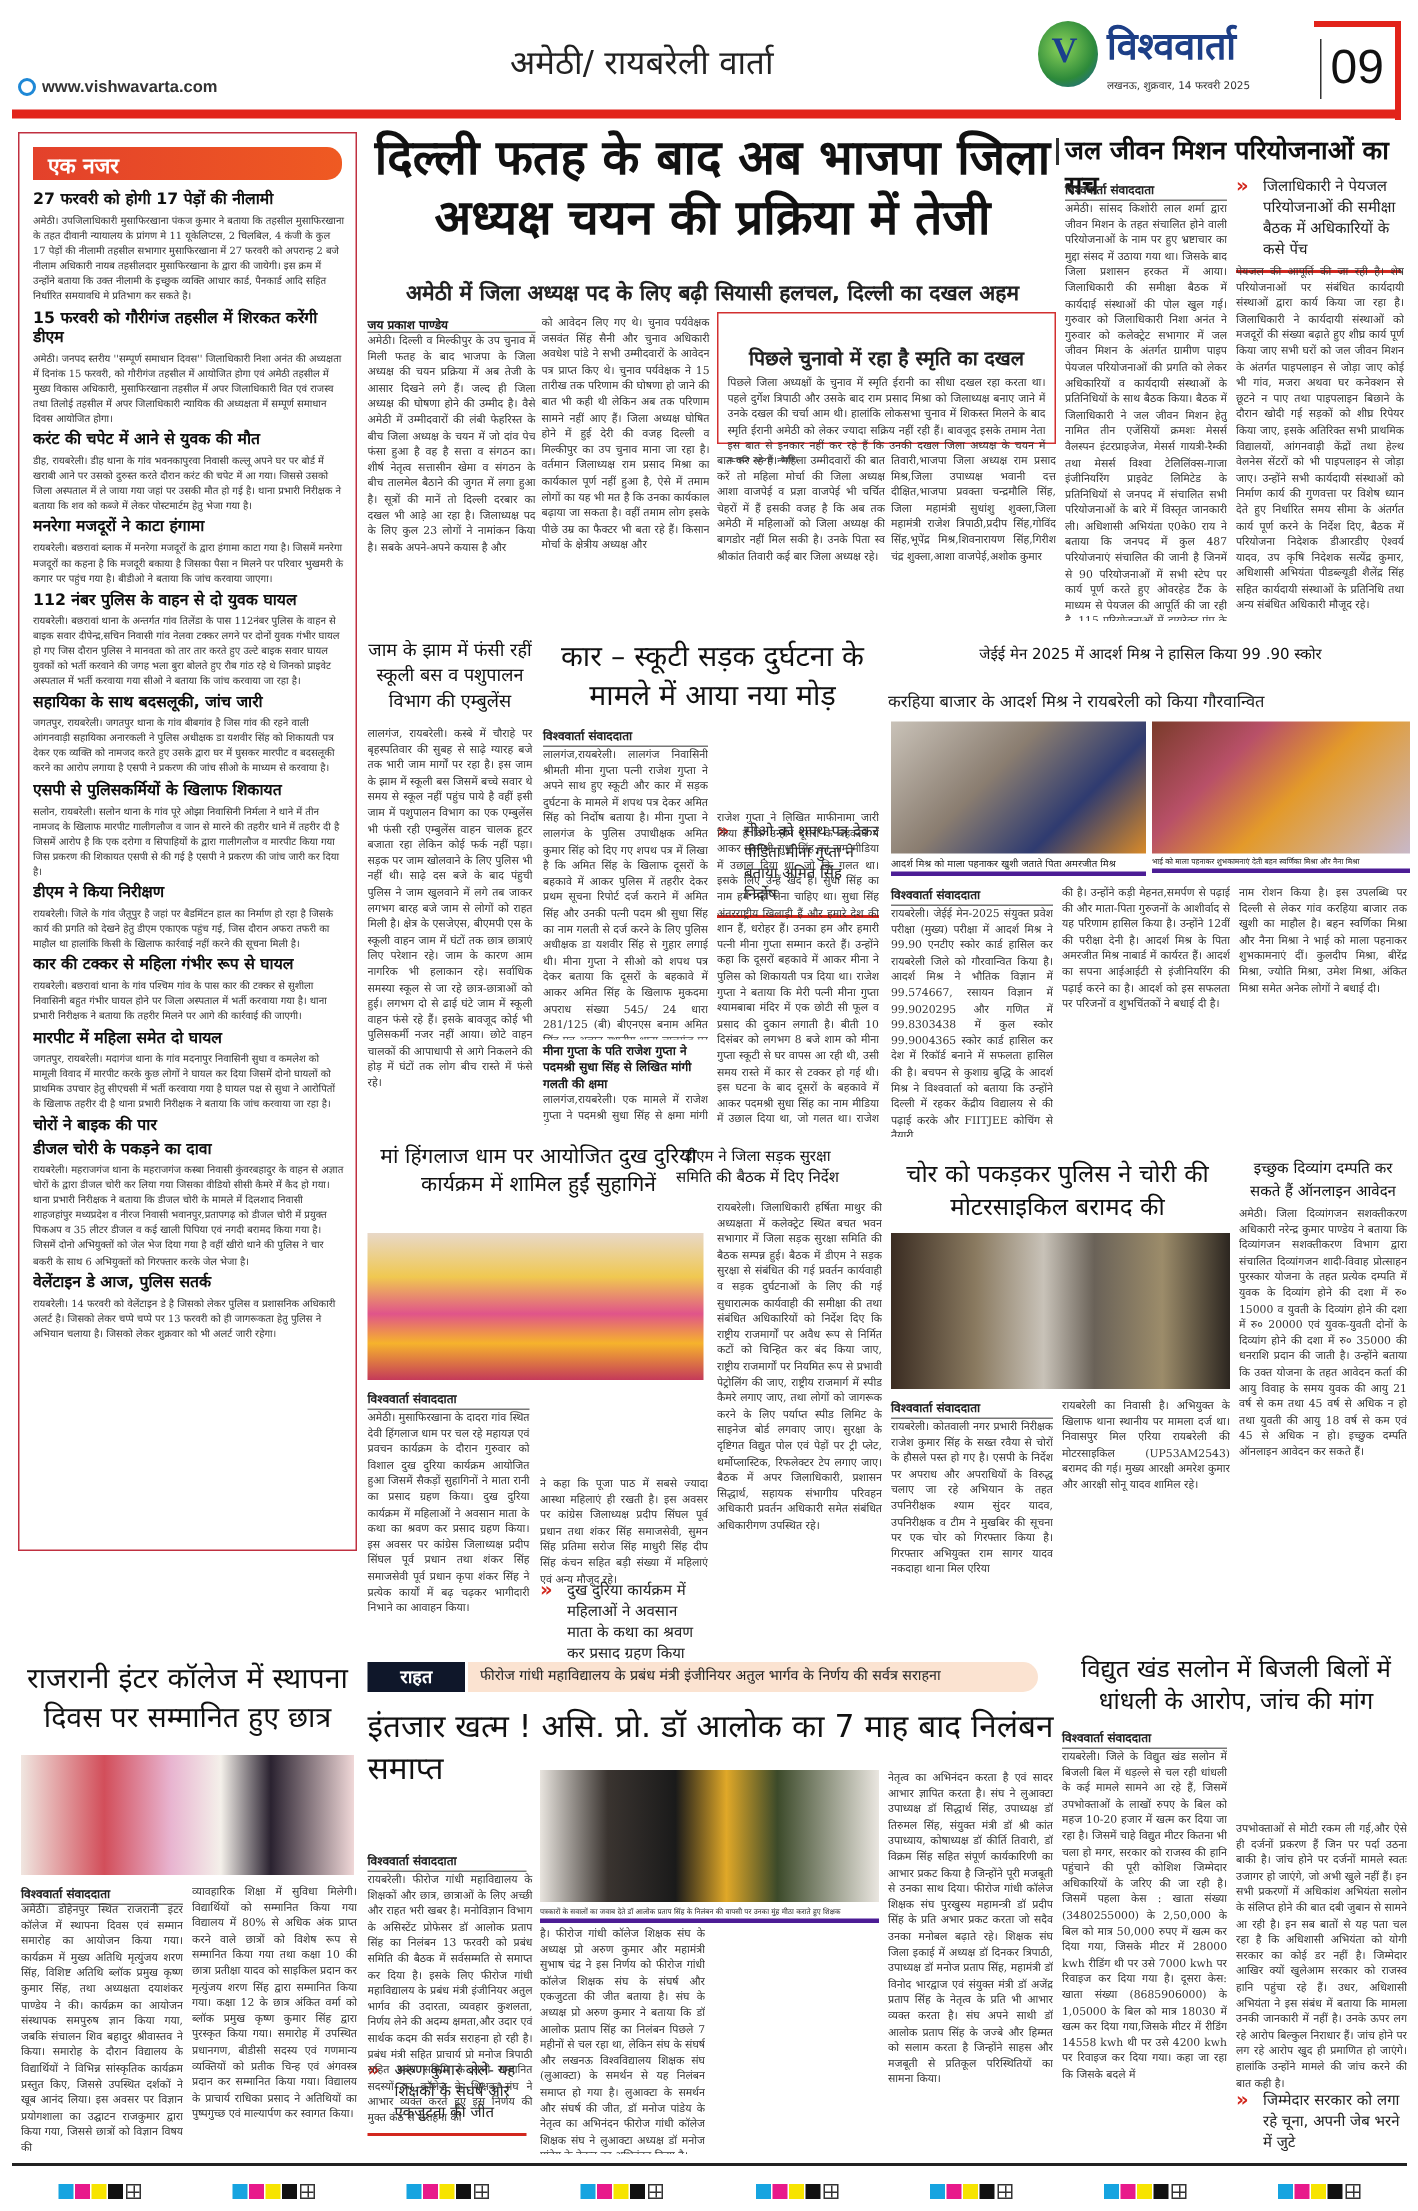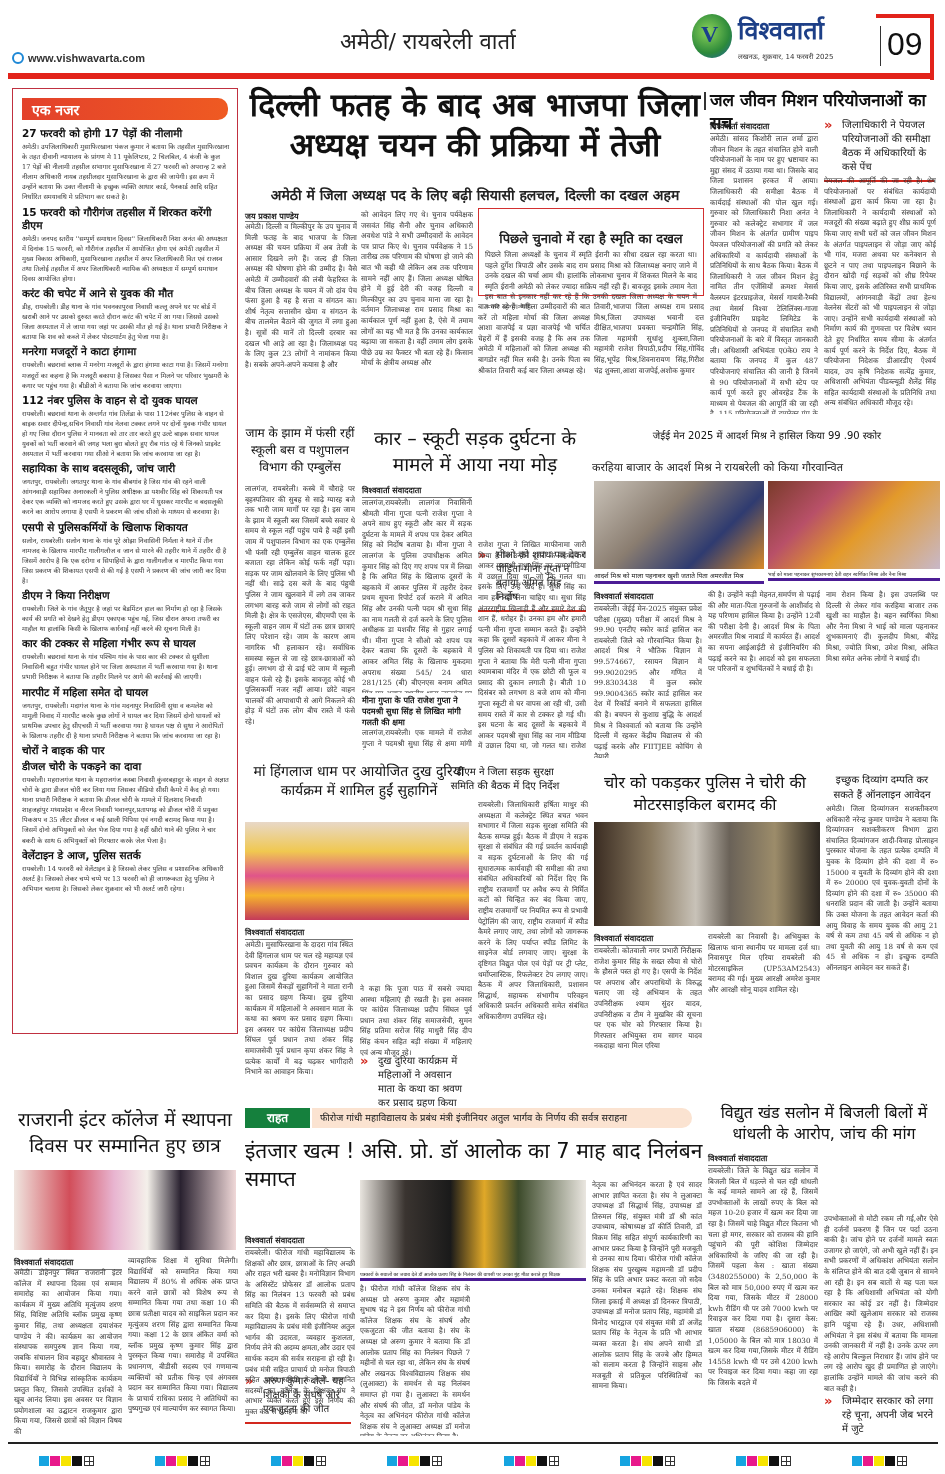--- a/index.html
+++ b/index.html
@@ -41,21 +41,21 @@
 
   
   #jal-h { left: 710px; top: 88px; font-size: 17px; font-weight: bold; color: #111; }
   #jal-vr { left: 704px; top: 92px; width: 2px; height: 18px; background: #333; }
 
   .sq { display: inline-block; width: 10px; height: 10px; margin-right: 1px; }
   .reg { display: inline-block; width: 10px; height: 10px; border: 1px solid #333; position: relative; margin-left: 1px; }
   .reg:before { content: ""; position: absolute; left: 4px; top: 0; width: 1px; height: 8px; background: #333; }
   .reg:after { content: ""; position: absolute; left: 0; top: 4px; width: 8px; height: 1px; background: #333; }
 
-  #rahat-tag { left: 245px; top: 1108px; width: 65px; height: 20px; background: #15803d; color: #fff; font-size: 12px; font-weight: bold; text-align: center; line-height: 20px; }
+  #rahat-tag { left: 245px; top: 1108px; width: 65px; height: 20px; background: #0f172a; color: #fff; font-size: 12px; font-weight: bold; text-align: center; line-height: 20px; }
   #rahat-strip { left: 312px; top: 1108px; width: 380px; height: 20px; background: #fbe3d1; font-size: 9.5px; padding-left: 8px; line-height: 20px; color: #222; border-radius: 0 10px 10px 0; }
 </style>
 </head>
 <body>
 
 <div class="abs" id="hdr-url">
   <span class="e"></span>
   <span>www.vishwavarta.com</span>
 </div>
 <div class="abs" id="hdr-section">अमेठी/ रायबरेली वार्ता</div>

